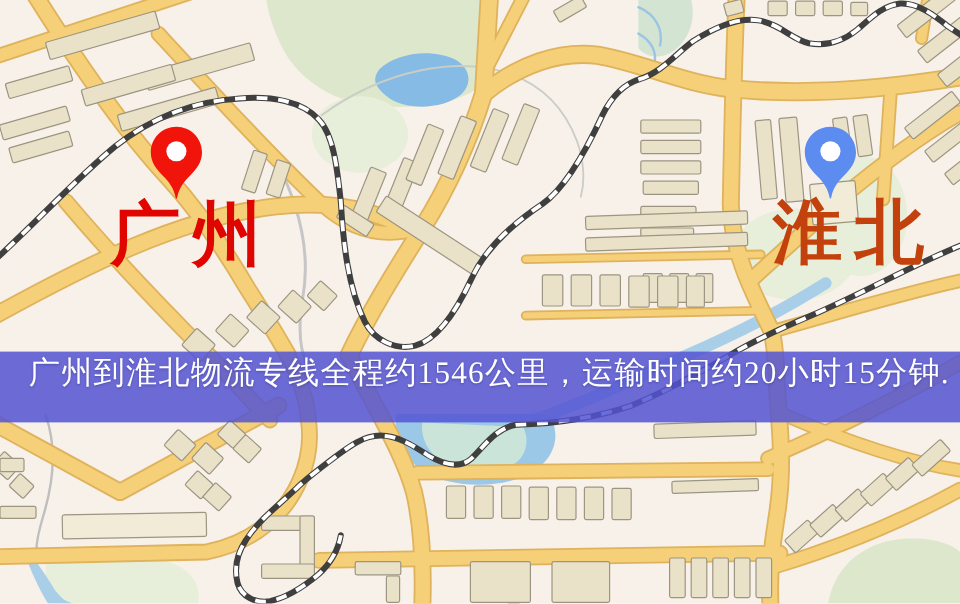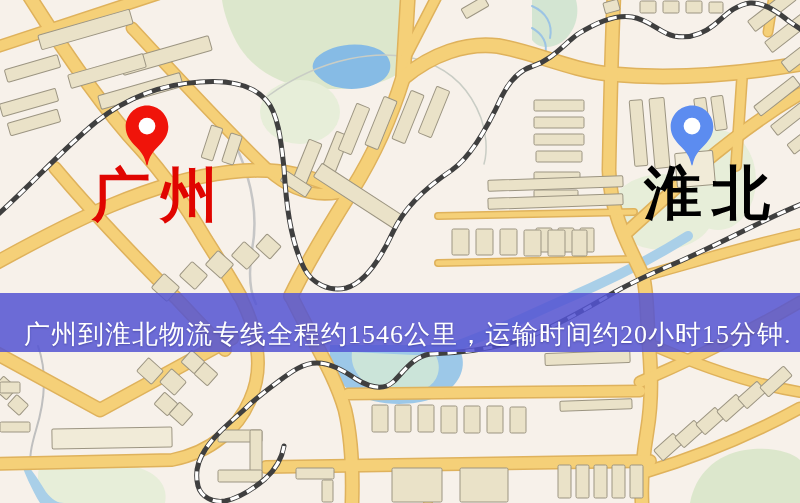--- a/index.html
+++ b/index.html
@@ -9,21 +9,21 @@
   .marker{position:absolute;width:46px;height:64px;z-index:30;}
   .marker svg{display:block;width:46px;height:64px;}
   .marker-label{
     position:absolute;z-index:31;
     font-family:"Liberation Serif",serif;
     font-weight:bold;font-size:58px;line-height:48px;letter-spacing:10px;
     white-space:nowrap;
   }
   #route-banner{
     position:absolute;left:0;top:293px;width:800px;height:59px;z-index:20;
-    display:flex;align-items:flex-end;
+    display:flex;align-items:flex-start;
   }
   #route-banner .banner-text{
     font-family:"Liberation Serif",serif;
     font-size:26px;letter-spacing:1px;padding-left:24px;
     text-shadow:0 1px 2px rgba(20,20,90,0.35);
     white-space:nowrap;
   }
 </style>
 </head>
 <body>
@@ -206,14 +206,14 @@
     </svg>
   </div>
   <div class="marker-label" style="left: 92px; top: 172px; color: rgb(224, 5, 0);">广州</div>
 
   <div class="marker" style="left: 669px; top: 104px;">
     <svg viewBox="0 0 60 84">
       <path class="pin-body" d="M30 2 C14.5 2 2 14.5 2 30 C2 41 8 48.5 16 56.5 C22 62.5 27 69 29 79 C29.5 81.5 30.5 81.5 31 79 C33 69 38 62.5 44 56.5 C52 48.5 58 41 58 30 C58 14.5 45.5 2 30 2 Z" fill="#5C8CF0"></path>
       <circle cx="30" cy="29" r="11" fill="#FFFFFF"></circle>
     </svg>
   </div>
-  <div class="marker-label" style="left: 644px; top: 170px; color: #000000;">淮北</div>
+  <div class="marker-label" style="left: 644px; top: 170px; color: #c2410c;">淮北</div>
 </div>
 
 </body></html>

